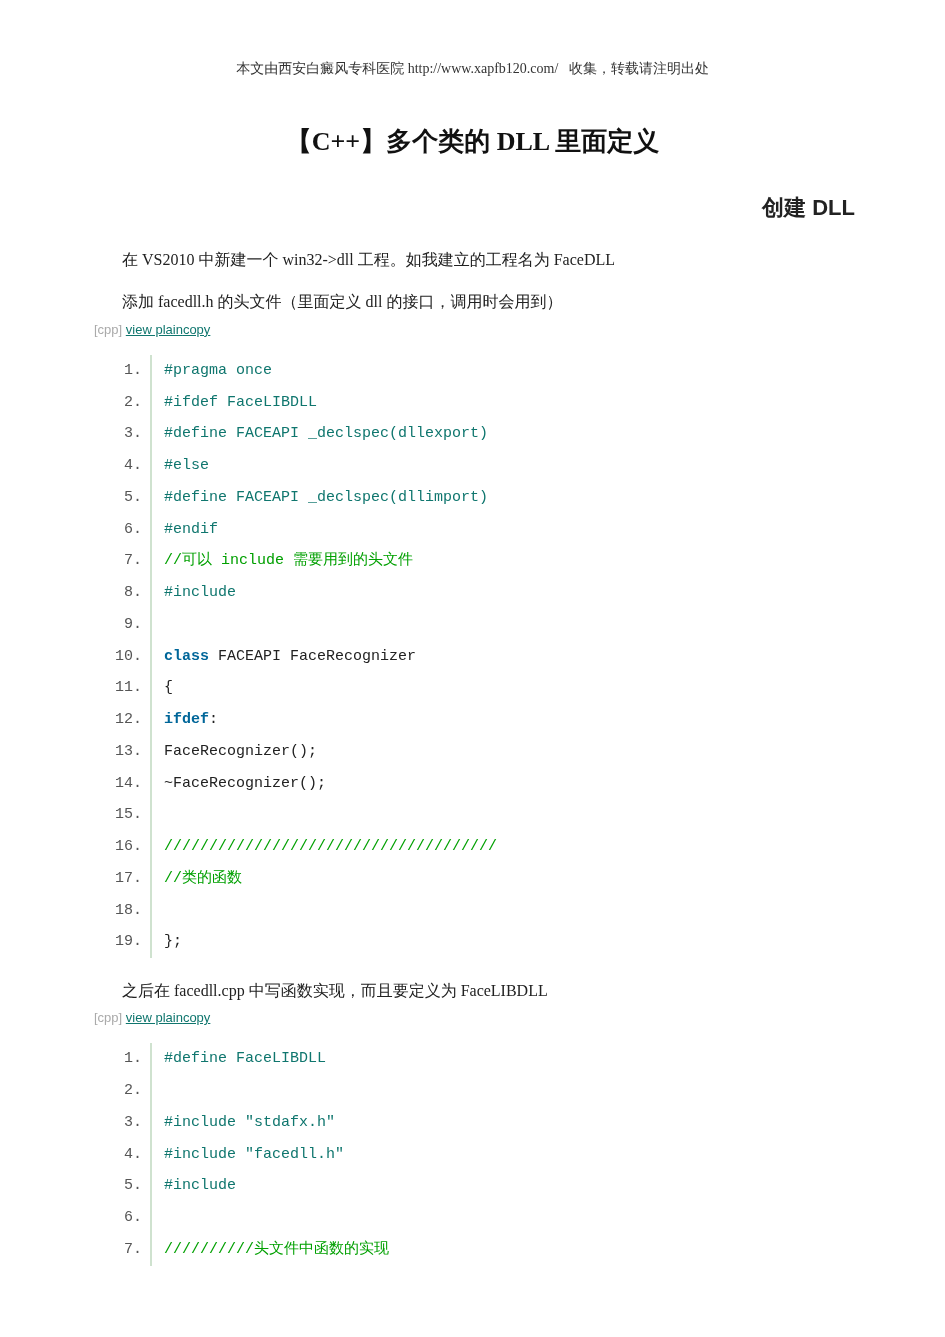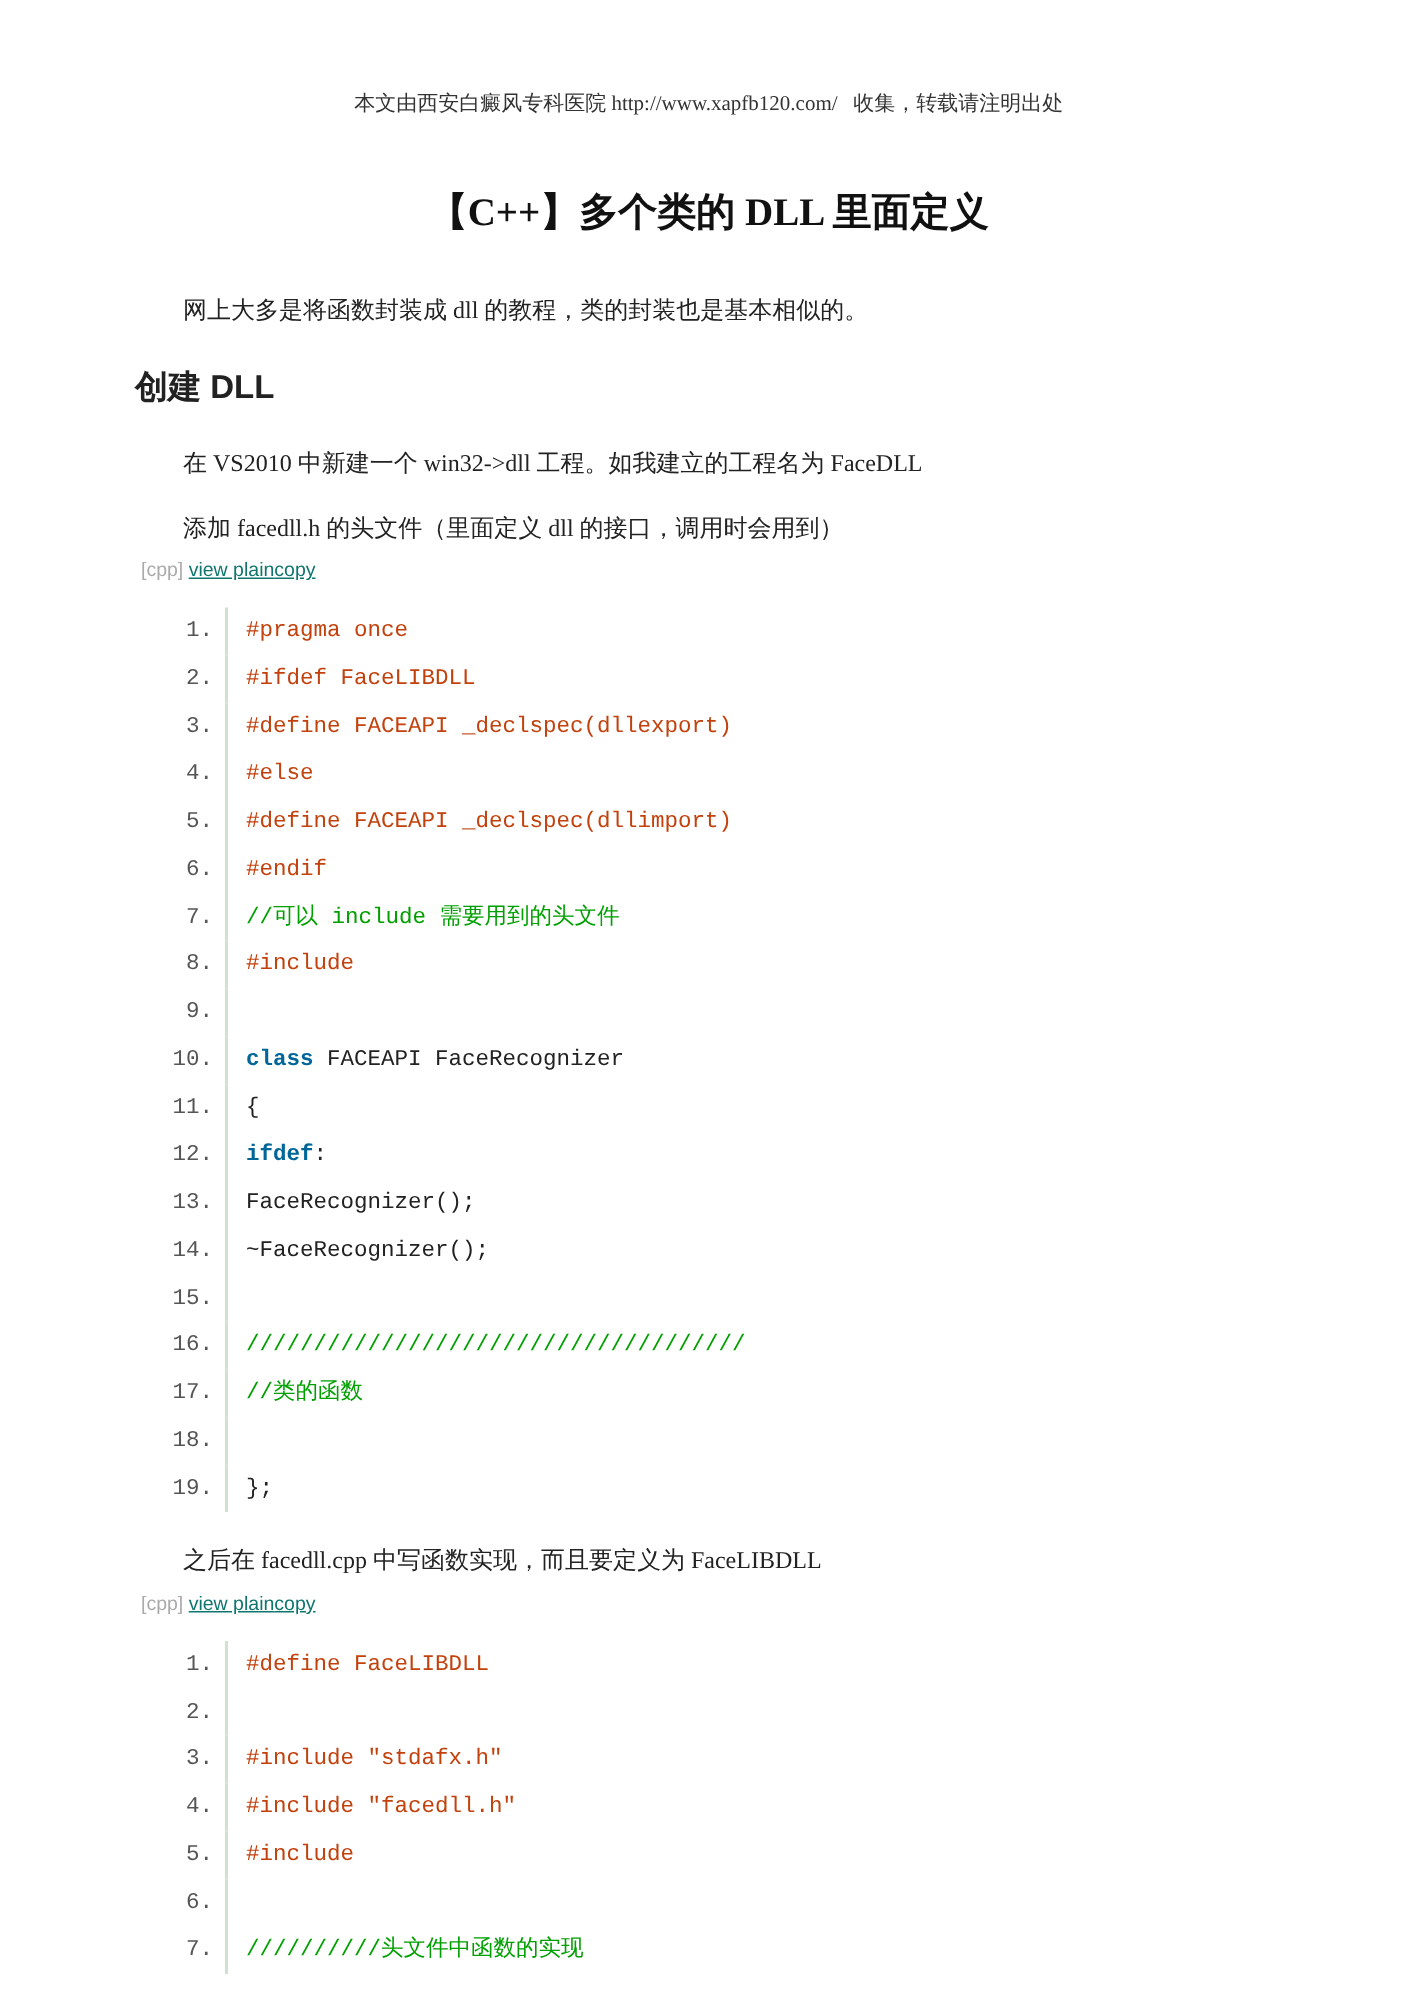--- a/index.html
+++ b/index.html
@@ -36,20 +36,21 @@
     margin: 12px 0;
     text-indent: 2em;
     color: #222;
   }
   .h2 {
     font-family: "Microsoft YaHei", "SimHei", sans-serif;
     font-weight: bold;
     font-size: 22px;
     margin: 20px 0 22px 0;
     color: #222;
+    text-align: right;
   }
   .para-noindent {
     font-size: 16px;
     line-height: 1.9;
     margin: 12px 0 4px 0;
     text-indent: 2em;
     color: #222;
   }
   .snippet-meta {
     font-family: Arial, sans-serif;
@@ -75,39 +76,38 @@
     line-height: 1.45;
   }
   .code-line .ln {
     position: absolute;
     left: -46px;
     width: 36px;
     text-align: right;
     color: #555;
     font-family: Consolas, "Courier New", monospace;
   }
-  .tok-directive { color: #c2410c; }
+  .tok-directive { color: #0f766e; }
   .tok-keyword  { color: #006699; font-weight: bold; }
   .tok-comment  { color: #00a000; }
   .tok-plain    { color: #222; }
 </style>
 </head>
 <body>
 
 <div class="page">
 
   <div class="watermark">
     <span>本文由西安白癜风专科医院</span>
     <span class="wm-link">http://www.xapfb120.com/</span>&nbsp;&nbsp;
     <span>收集，转载请注明出处</span>
   </div>
 
   <h1 class="title">【C++】多个类的 DLL 里面定义</h1>
 
-  <p class="para">网上大多是将函数封装成 dll 的教程，类的封装也是基本相似的。</p>
 
   <div class="h2">创建 DLL</div>
 
   <p class="para">在 VS2010 中新建一个 win32-&gt;dll 工程。如我建立的工程名为 FaceDLL</p>
 
   <p class="para-noindent">添加 facedll.h 的头文件（里面定义 dll 的接口，调用时会用到）</p>
 
   <div class="snippet-meta">
     <span class="lang">[cpp] </span><span class="link">view plain</span><span class="link">copy</span>
   </div>

